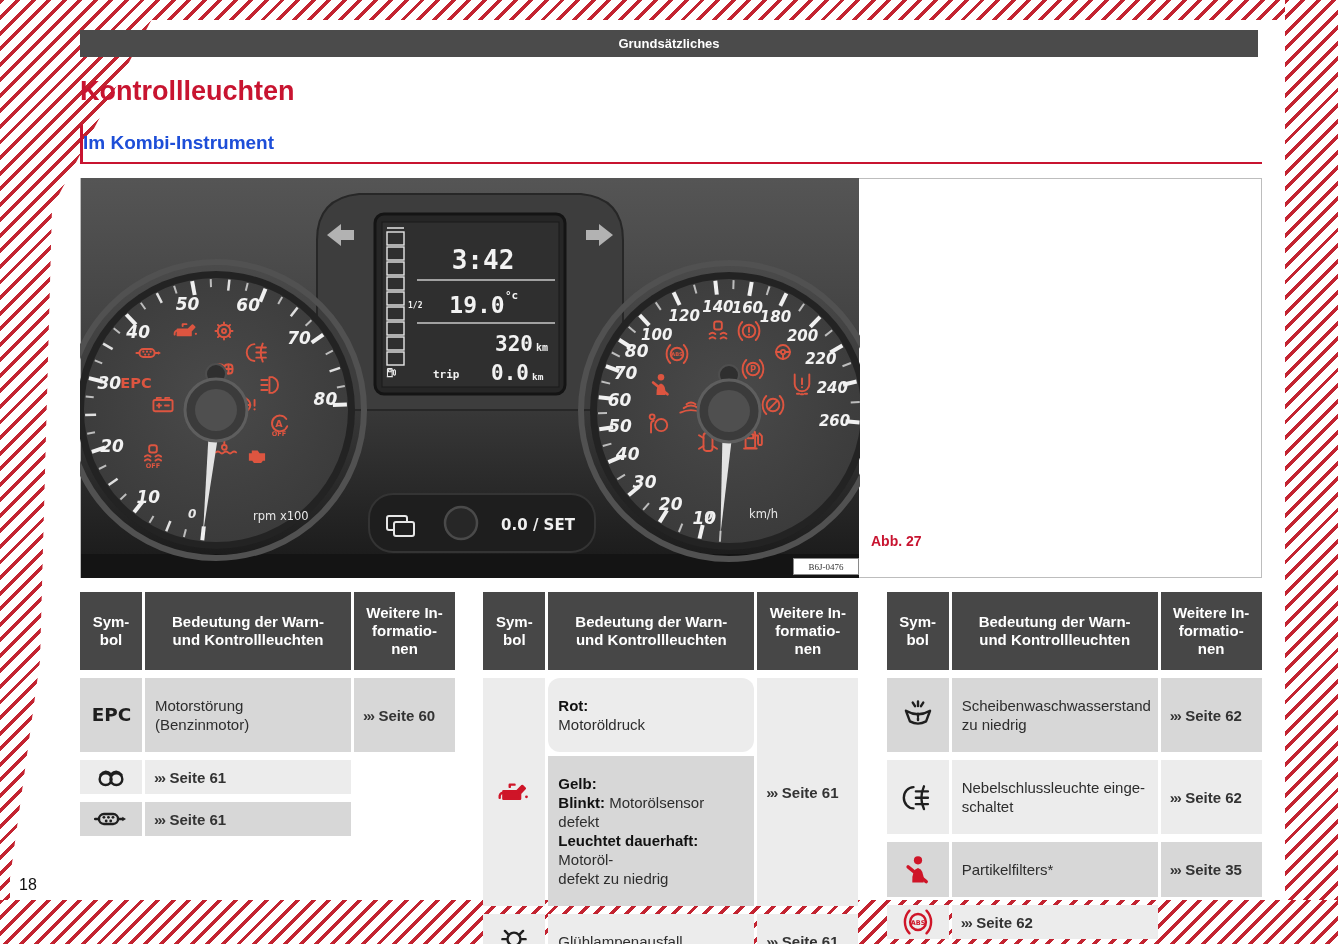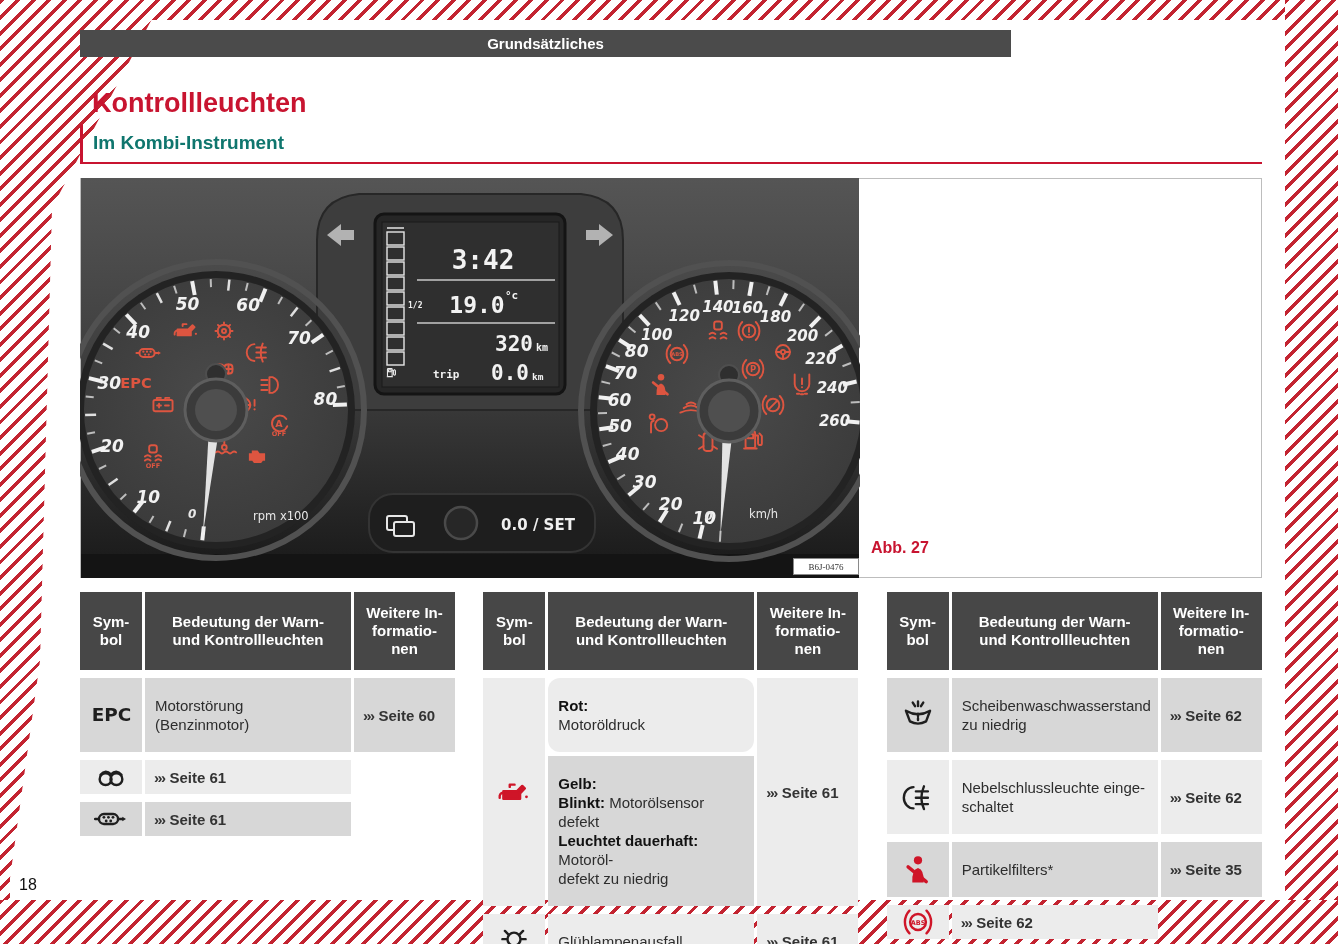--- a/index.html
+++ b/index.html
@@ -4,30 +4,30 @@
 <style>
   html,body{margin:0;padding:0}
   body{width:1338px;height:944px;position:relative;background:#fff;overflow:hidden;
        font-family:"Liberation Sans",sans-serif;color:#2d2d2d}
   .stripes{position:absolute;background:repeating-linear-gradient(135deg,#c32431 0 3.5px,#fff 3.5px 11px)}
   #band-top{left:0;top:0;width:1338px;height:20px}
   #band-right{right:0;top:0;width:53px;height:944px}
   #band-bottom{left:0;top:900px;width:1338px;height:44px}
   #band-left{left:0;top:0;width:162px;height:944px;
      clip-path:polygon(0 0,162px 0,52px 22%,40px 70%,10px 93%,10px 100%,0 100%)}
-  #section-bar{position:absolute;left:80px;top:30px;width:931px;height:27px;background:#4b4b4b;
-     color:#fff;font-weight:bold;font-size:15px;display:flex;align-items:center;justify-content:center}
+  #section-bar{position:absolute;left:80px;top:30px;width:1178px;height:27px;background:#4b4b4b;
+     color:#fff;font-weight:bold;font-size:13px;display:flex;align-items:center;justify-content:center}
   #page-title{position:absolute;left:80px;top:76px;font-size:27px;font-weight:bold;color:#c81430}
   #subtitle-block{position:absolute;left:80px;top:124px;width:1182px;height:40px;box-sizing:border-box;
      border-left:3px solid #c81430;border-bottom:2px solid #c81430;display:flex;align-items:center;
-     padding-left:10px;font-size:19px;font-weight:bold;color:#0f766e}
+     padding-left:0;font-size:19px;font-weight:bold;color:#1d4ed8}
   #figure{position:absolute;left:80px;top:178px;width:1182px;height:400px;box-sizing:border-box;
      border:1px solid #bdbdbd;background:#fff}
   #cluster{position:absolute;left:-1px;top:-1px}
-  #fig-caption{position:absolute;left:790px;bottom:20px;color:#c81430;font-weight:bold;font-size:16px}
+  #fig-caption{position:absolute;left:790px;bottom:28px;color:#c81430;font-weight:bold;font-size:14px}
   #photo-code{position:absolute;left:712px;top:379px;width:64px;height:15px;background:#fff;
      border:1px solid #8a8a8a;color:#333;font-size:9px;display:flex;align-items:center;
      justify-content:center;font-family:Liberation Serif, serif}
   #tables{position:absolute;left:80px;top:592px;width:1182px;display:flex;gap:28px}
   .wtable{width:396px;display:flex;flex-direction:column;gap:8px}
   .trow,.thead{display:grid;grid-template-columns:62px 206px 101px;column-gap:3px}
   .thead{height:78px}
   .hcell{background:#474747;color:#fff;font-weight:bold;font-size:15px;line-height:1.2;
      display:flex;align-items:center;justify-content:center;text-align:center;white-space:pre-line}
   .cell{font-size:15px;line-height:19px}
@@ -48,21 +48,21 @@
 
 <div id="band-top" class="stripes"></div>
 <div id="band-left" class="stripes"></div>
 <div id="band-right" class="stripes"></div>
 <div id="band-bottom" class="stripes"></div>
 
 <div id="section-bar">
   <span>Grundsätzliches</span>
 </div>
 
-<h1 id="page-title" style="margin:12px">Kontrollleuchten</h1>
+<h1 id="page-title" style="margin:0">Kontrollleuchten</h1>
 
 <div id="subtitle-block">
   <span>Im Kombi-Instrument</span>
 </div>
 
 <div id="figure">
   <svg id="cluster" viewBox="0 0 778 400" width="780" height="400">
     <defs>
       <linearGradient id="bgG" x1="0" y1="0" x2="0" y2="1">
         <stop offset="0" stop-color="#555"></stop>

